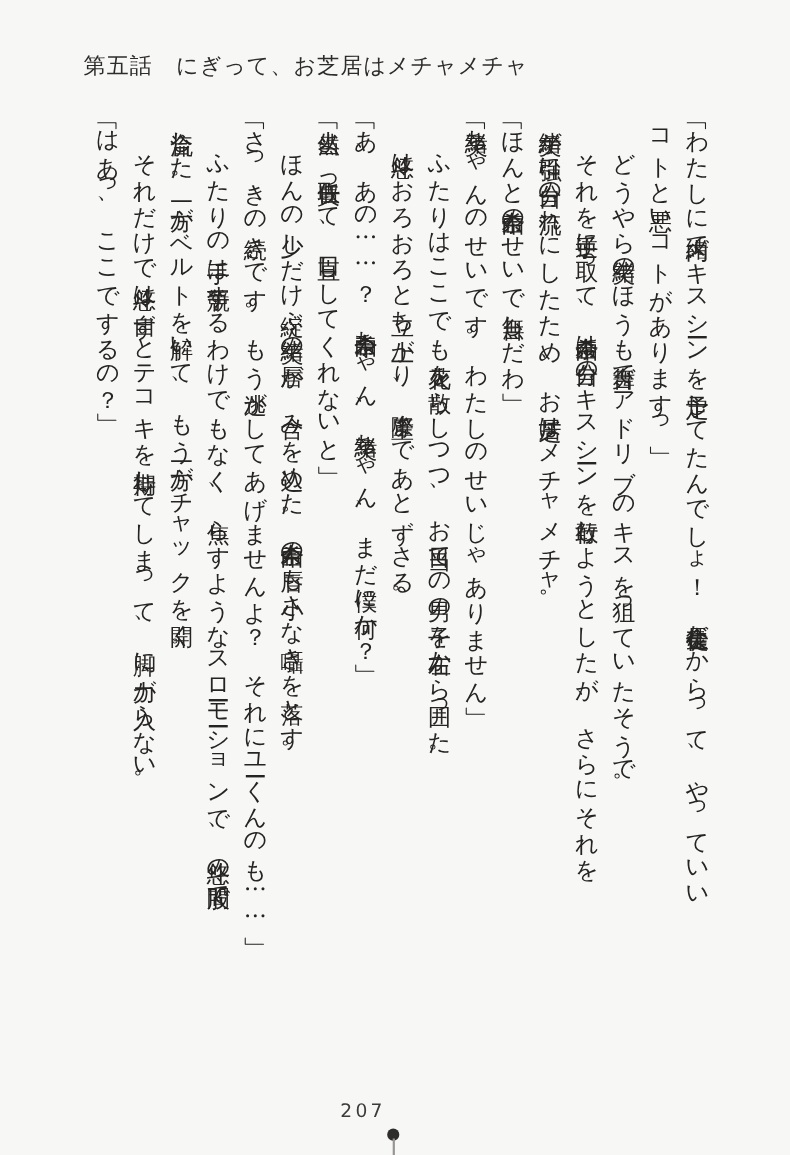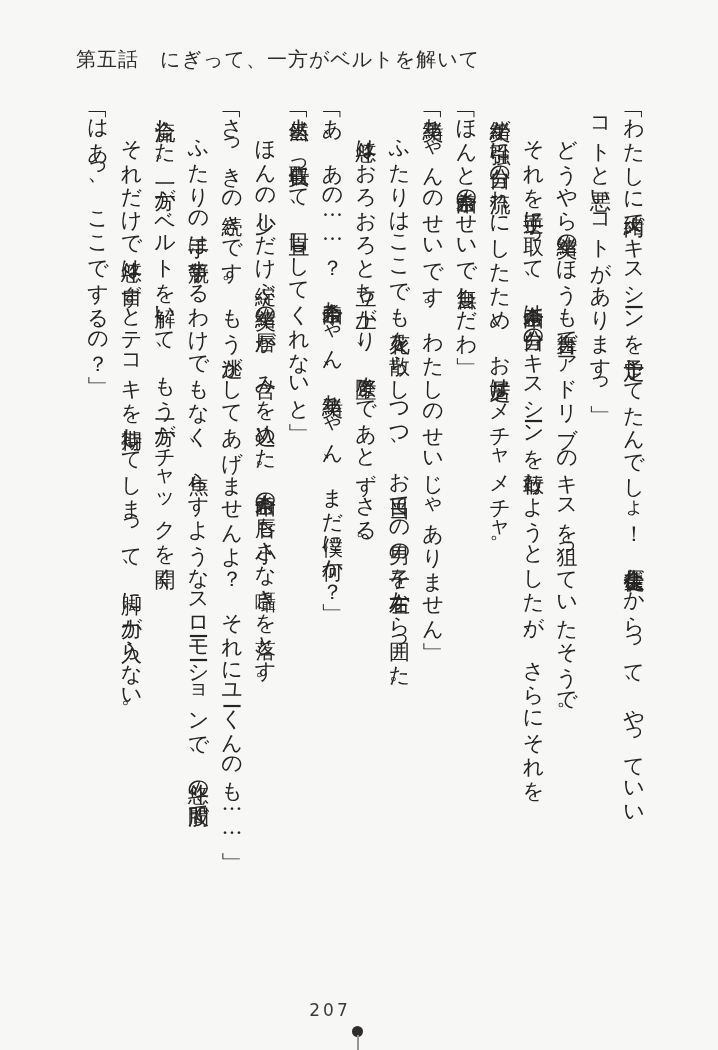--- a/index.html
+++ b/index.html
@@ -78,21 +78,21 @@
     width: 2px;
     height: 15px;
     background: #979593;
   }
 </style>
 </head>
 <body>
 
 <div class="page">
 
-  <div class="chapter-header">第五話　にぎって、一方がベルトを解いて</div>
+  <div class="chapter-header">第五話　にぎって、お芝居はメチャメチャ</div>
 
   <div class="text-area">
     <p class="col">「わたしに内緒でキスシーンを予定してたんでしょ！　生徒会長だからって、やっていい</p>
     <p class="col">コトと悪いコトがありますっ」</p>
     <p class="col indent">どうやら美緒のほうも舞台でアドリブのキスを狙っていたそうで。</p>
     <p class="col indent">それを逆手に取って、由希奈は自分のキスシーンを敢行しようとしたが、さらにそれを</p>
     <p class="col">美緒が強引に自分の流れにしたため、お芝居はメチャメチャ。</p>
     <p class="col">「ほんと由希奈のせいで台無しだわ」</p>
     <p class="col">「美緒ちゃんのせいです。わたしのせいじゃありません」</p>
     <p class="col indent">ふたりはここでも火花を散らしつつ、お目当ての男の子を左右から囲った。</p>

